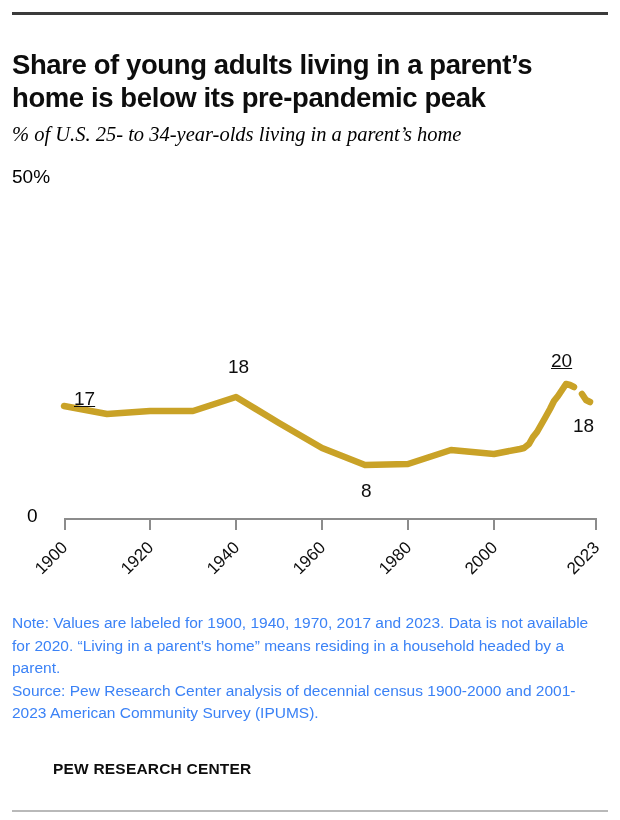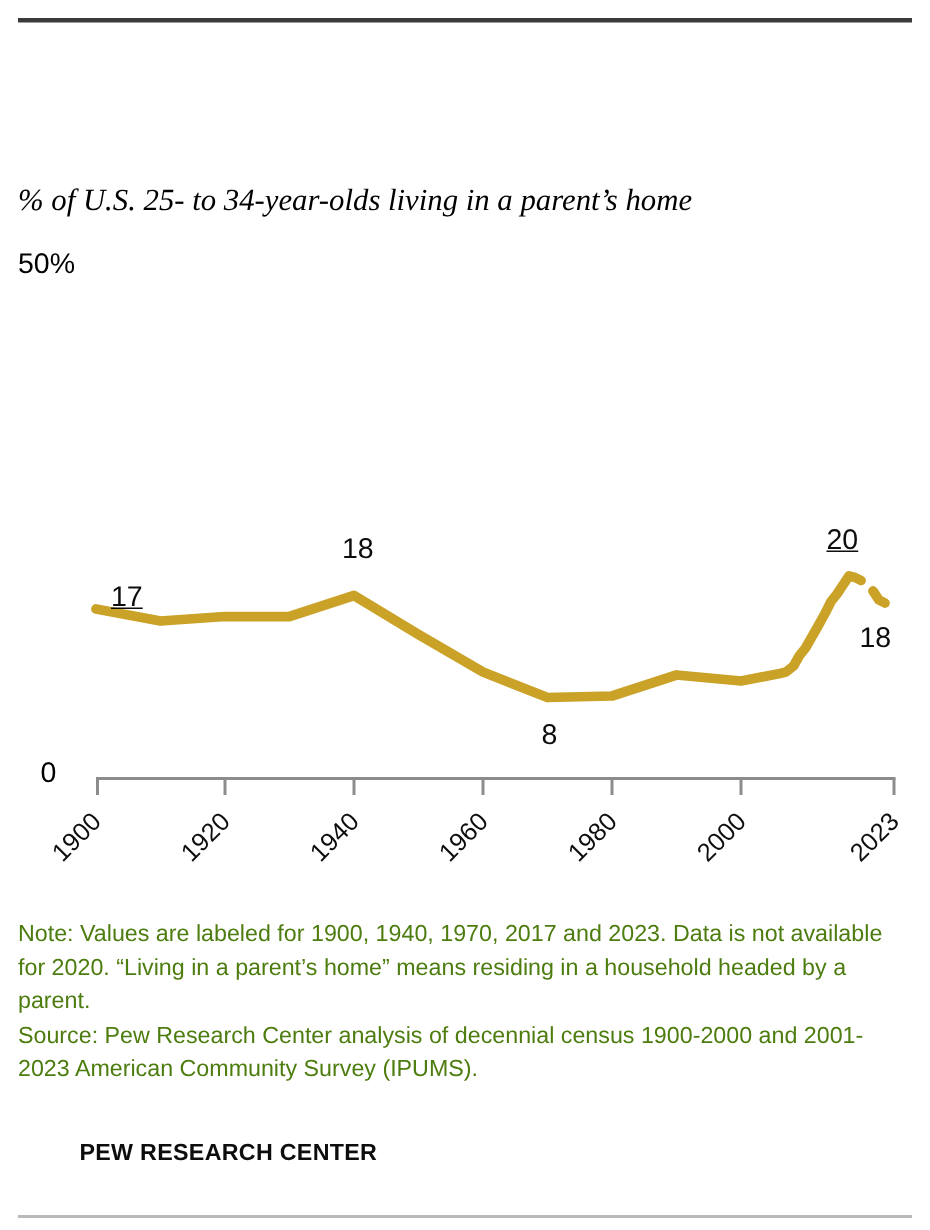--- a/index.html
+++ b/index.html
@@ -97,21 +97,21 @@
     white-space: nowrap;
   }
   
   .notes {
     position: absolute;
     left: 12px;
     top: 612px;
     width: 592px;
     font-size: 15.5px;
     line-height: 22.5px;
-    color: #4d7c0f;
+    color: #3b82f6;
     font-family: "Liberation Sans", sans-serif;
   }
   .notes p { margin: 0; }
   .brand {
     position: absolute;
     left: 12px;
     top: 760px;
     font-size: 15.5px;
     font-weight: bold;
     letter-spacing: 0.2px;
@@ -120,20 +120,21 @@
     margin-left: 41px;
   }
 </style>
 </head>
 <body>
 
 <div class="page">
 
   <div class="rule-top"></div>
 
+  <h1 class="title">Share of young adults living in a parent’s home is below its pre-pandemic peak</h1>
   <div class="subtitle">% of U.S. 25- to 34-year-olds living in a parent’s home</div>
 
   <div class="chart">
 
     <div class="ylabel-top">50%</div>
     <div class="ylabel-bottom">0</div>
 
     <div class="vallabel" style="left:74px; top:228px;text-decoration:underline;">17</div>
     <div class="vallabel" style="left:228px; top:196px;">18</div>
     <div class="vallabel" style="left:361px; top:320px;">8</div>

